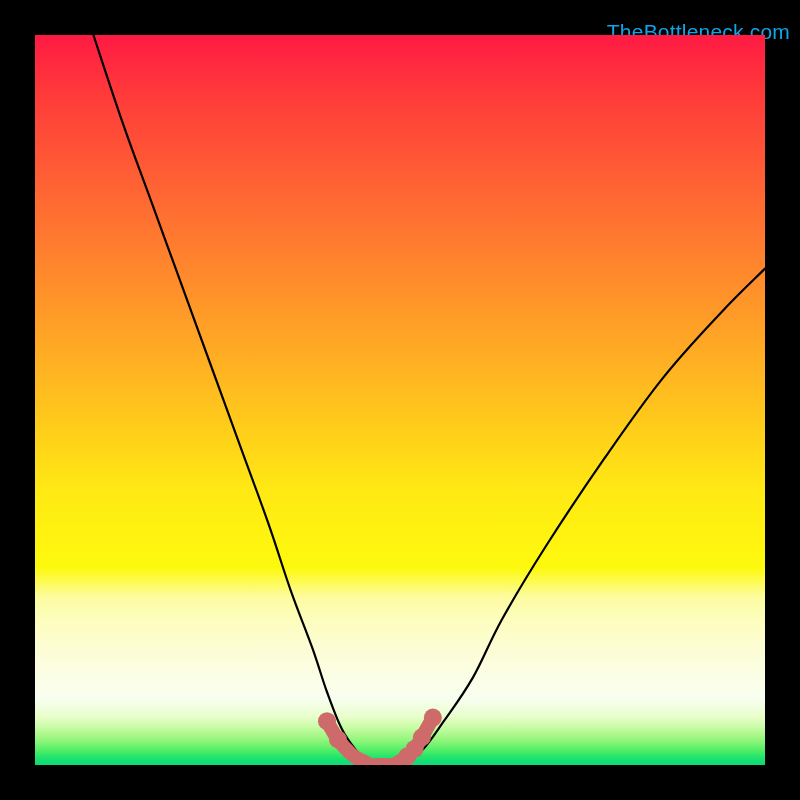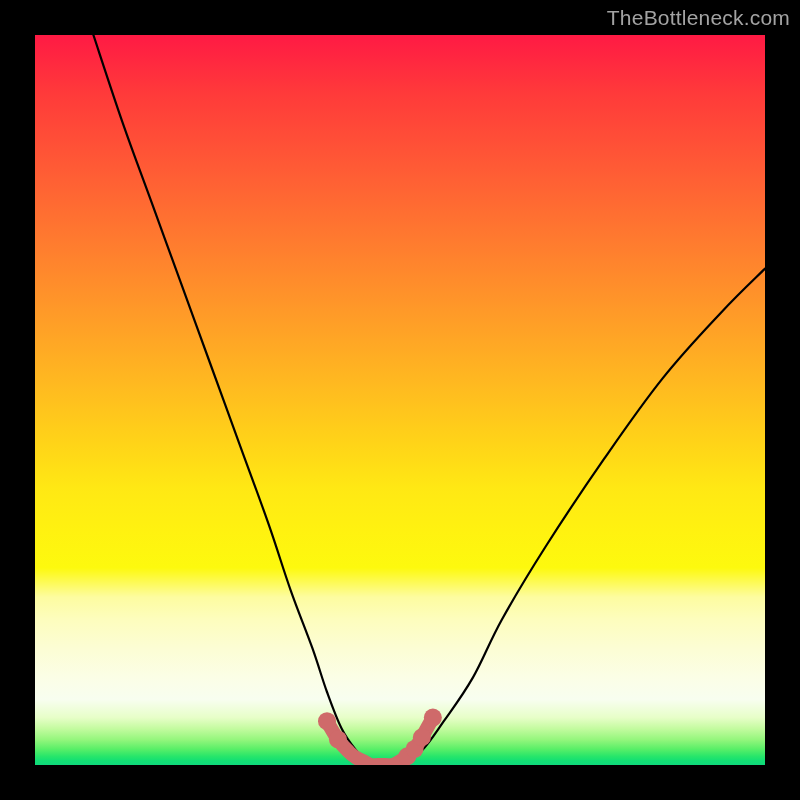--- a/index.html
+++ b/index.html
@@ -45,23 +45,23 @@
       #c4fba0 95%,
       #95f67d 96.5%,
       #5aef68 97.8%,
       #28e66a 98.8%,
       #13df73 99.4%,
       #0fd97c 100%
     );
   }
   .watermark {
     position: absolute;
-    top: 6px;
+    top: 20px;
     right: 10px;
-    color: #a3a3a3;
+    color: #0ea5e9;
     font-size: 21px;
     font-weight: 500;
     letter-spacing: 0.2px;
     user-select: none;
   }
   svg.curve {
     position: absolute;
     left: 0;
     top: 0;
   }

